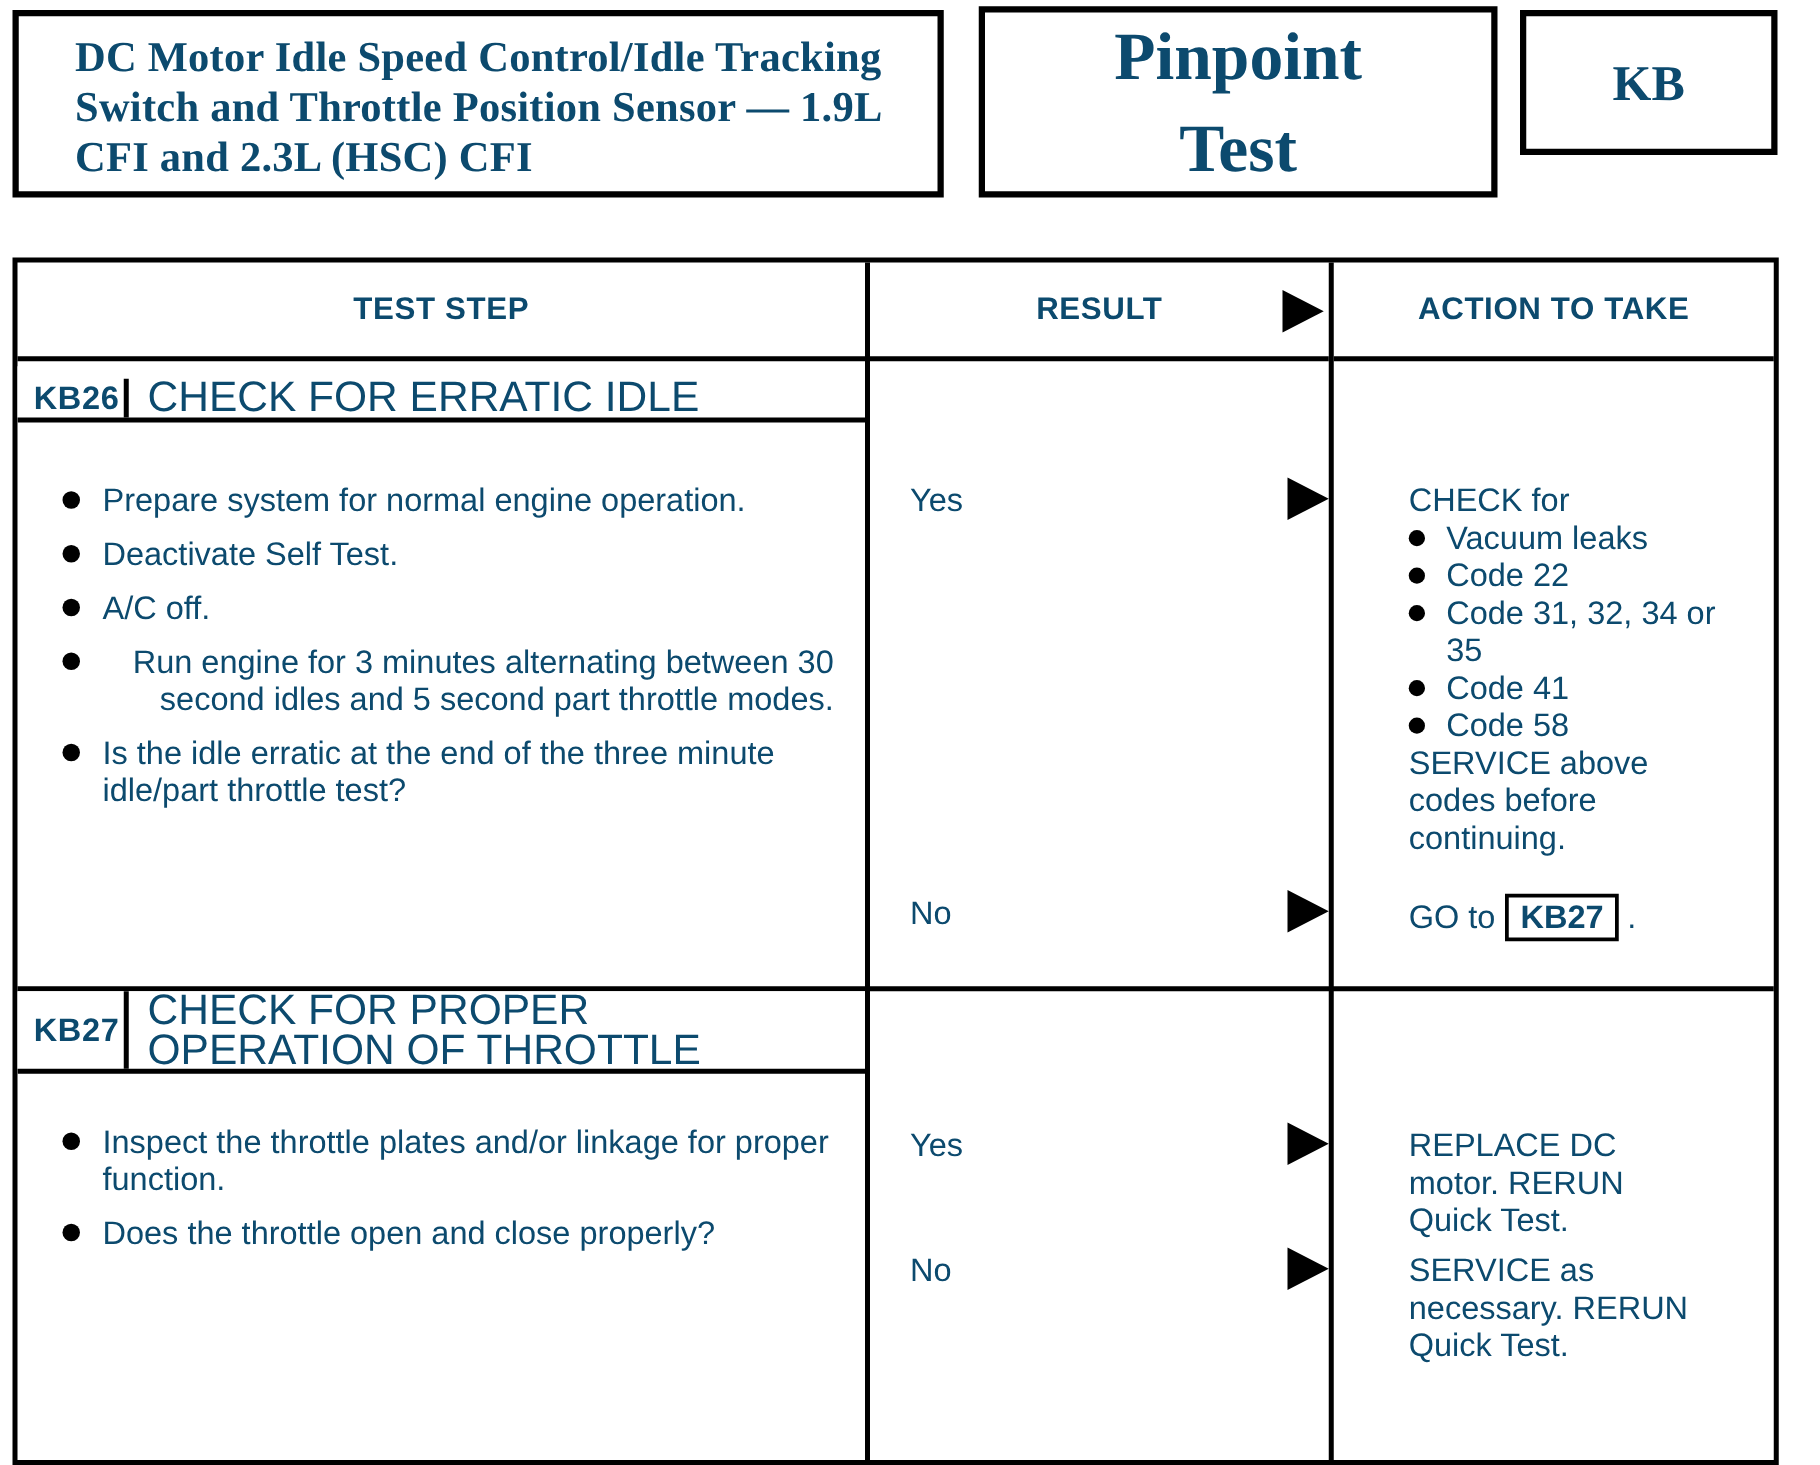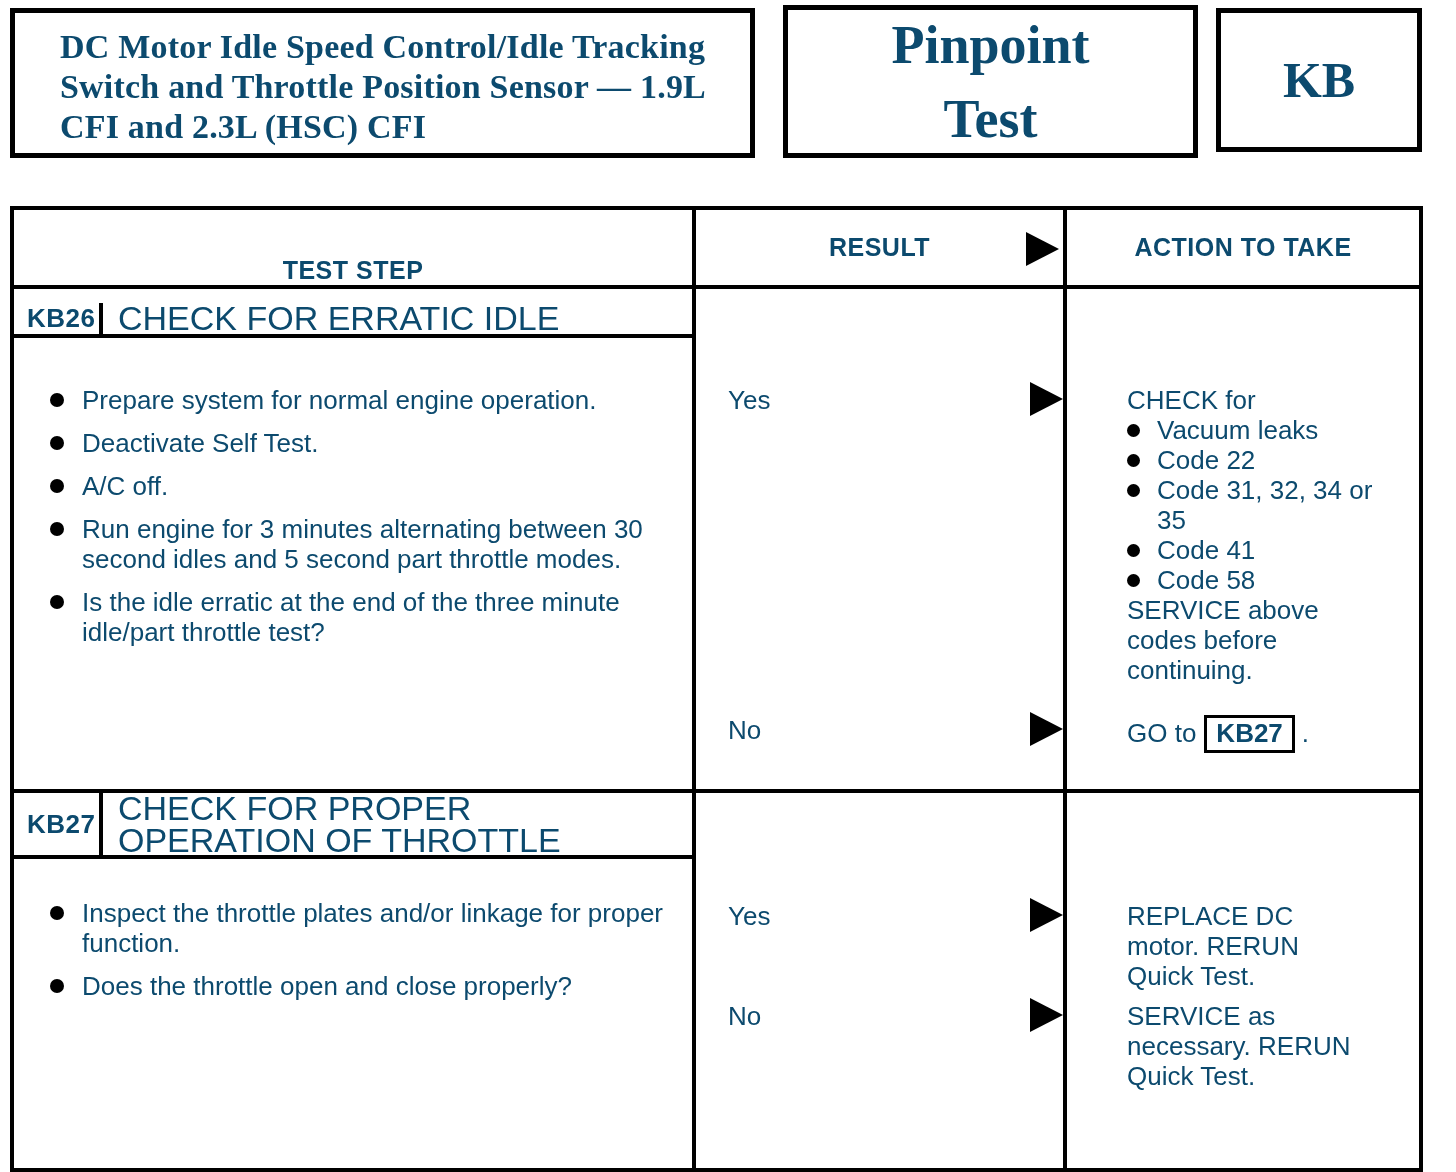--- a/index.html
+++ b/index.html
@@ -17,39 +17,39 @@
     font-family:"Liberation Serif", serif; font-weight:bold;
   }
   .hdr-title-box { left:10px; top:8px; width:745px; height:150px; padding:14px 0 0 45px; }
   .hdr-title-text { max-width:690px; font-size:34px; line-height:40px; letter-spacing:0.2px; }
   .hdr-pinpoint-box {
     left:783px; top:5px; width:415px; height:153px;
     display:flex; flex-direction:column; align-items:center; justify-content:center;
     font-size:54px; line-height:60px; text-align:center;gap:14px;
   }
   .hdr-code-box {
-    left:1216px; top:8px; width:206px; height:144px;
-    display:flex; align-items:center; justify-content:center; font-size:50px;
+    left:1216px; top:8px; width:206px; height:116px;
+    display:flex; align-items:center; justify-content:center; font-size:40px;
   }
 
   
   .ptable {
     position:absolute; left:10px; top:206px; width:1413px; height:966px;
     border:4px solid #000; background:#fff;
   }
   .tinner { position:relative; width:100%; height:100%; }
   .vdiv { position:absolute; top:0; bottom:0; width:4px; background:#000; }
   .vdiv1 { left:678px; } .vdiv2 { left:1049px; }
 
   .hcell {
     position:absolute; top:0; height:79px; border-bottom:4px solid #000;
     display:flex; align-items:center; justify-content:center;
     font-weight:bold; font-size:25px; letter-spacing:0.5px;
   }
-  .hcell1 { left:0; width:678px;align-items:flex-end; }
+  .hcell1 { left:0; width:678px; }
   .hcell2 { left:682px; width:367px; }
   .hcell3 { left:1053px; width:352px; }
 
   .arrow {
     position:absolute; width:0; height:0;
     border-top:17px solid transparent; border-bottom:17px solid transparent;
     border-left:33px solid #000;
   }
   .arrow-header   { left:1012px; top:22px; }
   .arrow-kb26-yes { left:1016px; top:172px; }
@@ -71,21 +71,21 @@
     font-weight:bold; font-size:26px; letter-spacing:0.5px;
   }
   .section-title { display:flex; align-items:center; padding-left:15px; font-size:34px; line-height:32px; }
   .section-title span { display:inline-block; max-width:560px; }
 
   .steps { position:absolute; left:36px; }
   .steps-kb26 { top:175px; width:660px; }
   .steps-kb27 { top:688px; width:640px; }
   .step { display:flex; margin-bottom:13px; font-size:26px; line-height:30px; }
   .dot  { width:14px; height:14px; border-radius:50%; background:#000; margin:8px 18px 0 0; flex:none; }
-  .steps-kb26 .step:nth-child(4) .step-text { max-width:585px; }
+  .steps-kb26 .step:nth-child(4) .step-text { max-width:585px;text-align:right; }
 
   .result-label { position:absolute; left:714px; font-size:26px; line-height:30px; }
   .pos-kb26-yes { top:175px; }
   .pos-kb26-no  { top:505px; }
   .pos-kb27-yes { top:691px; }
   .pos-kb27-no  { top:791px; }
 
   .action { position:absolute; left:1113px; font-size:26px; line-height:30px; }
   .action-kb26-yes { top:175px; width:292px; }
   .action-kb26-no  { top:505px; width:300px; white-space:nowrap; }

